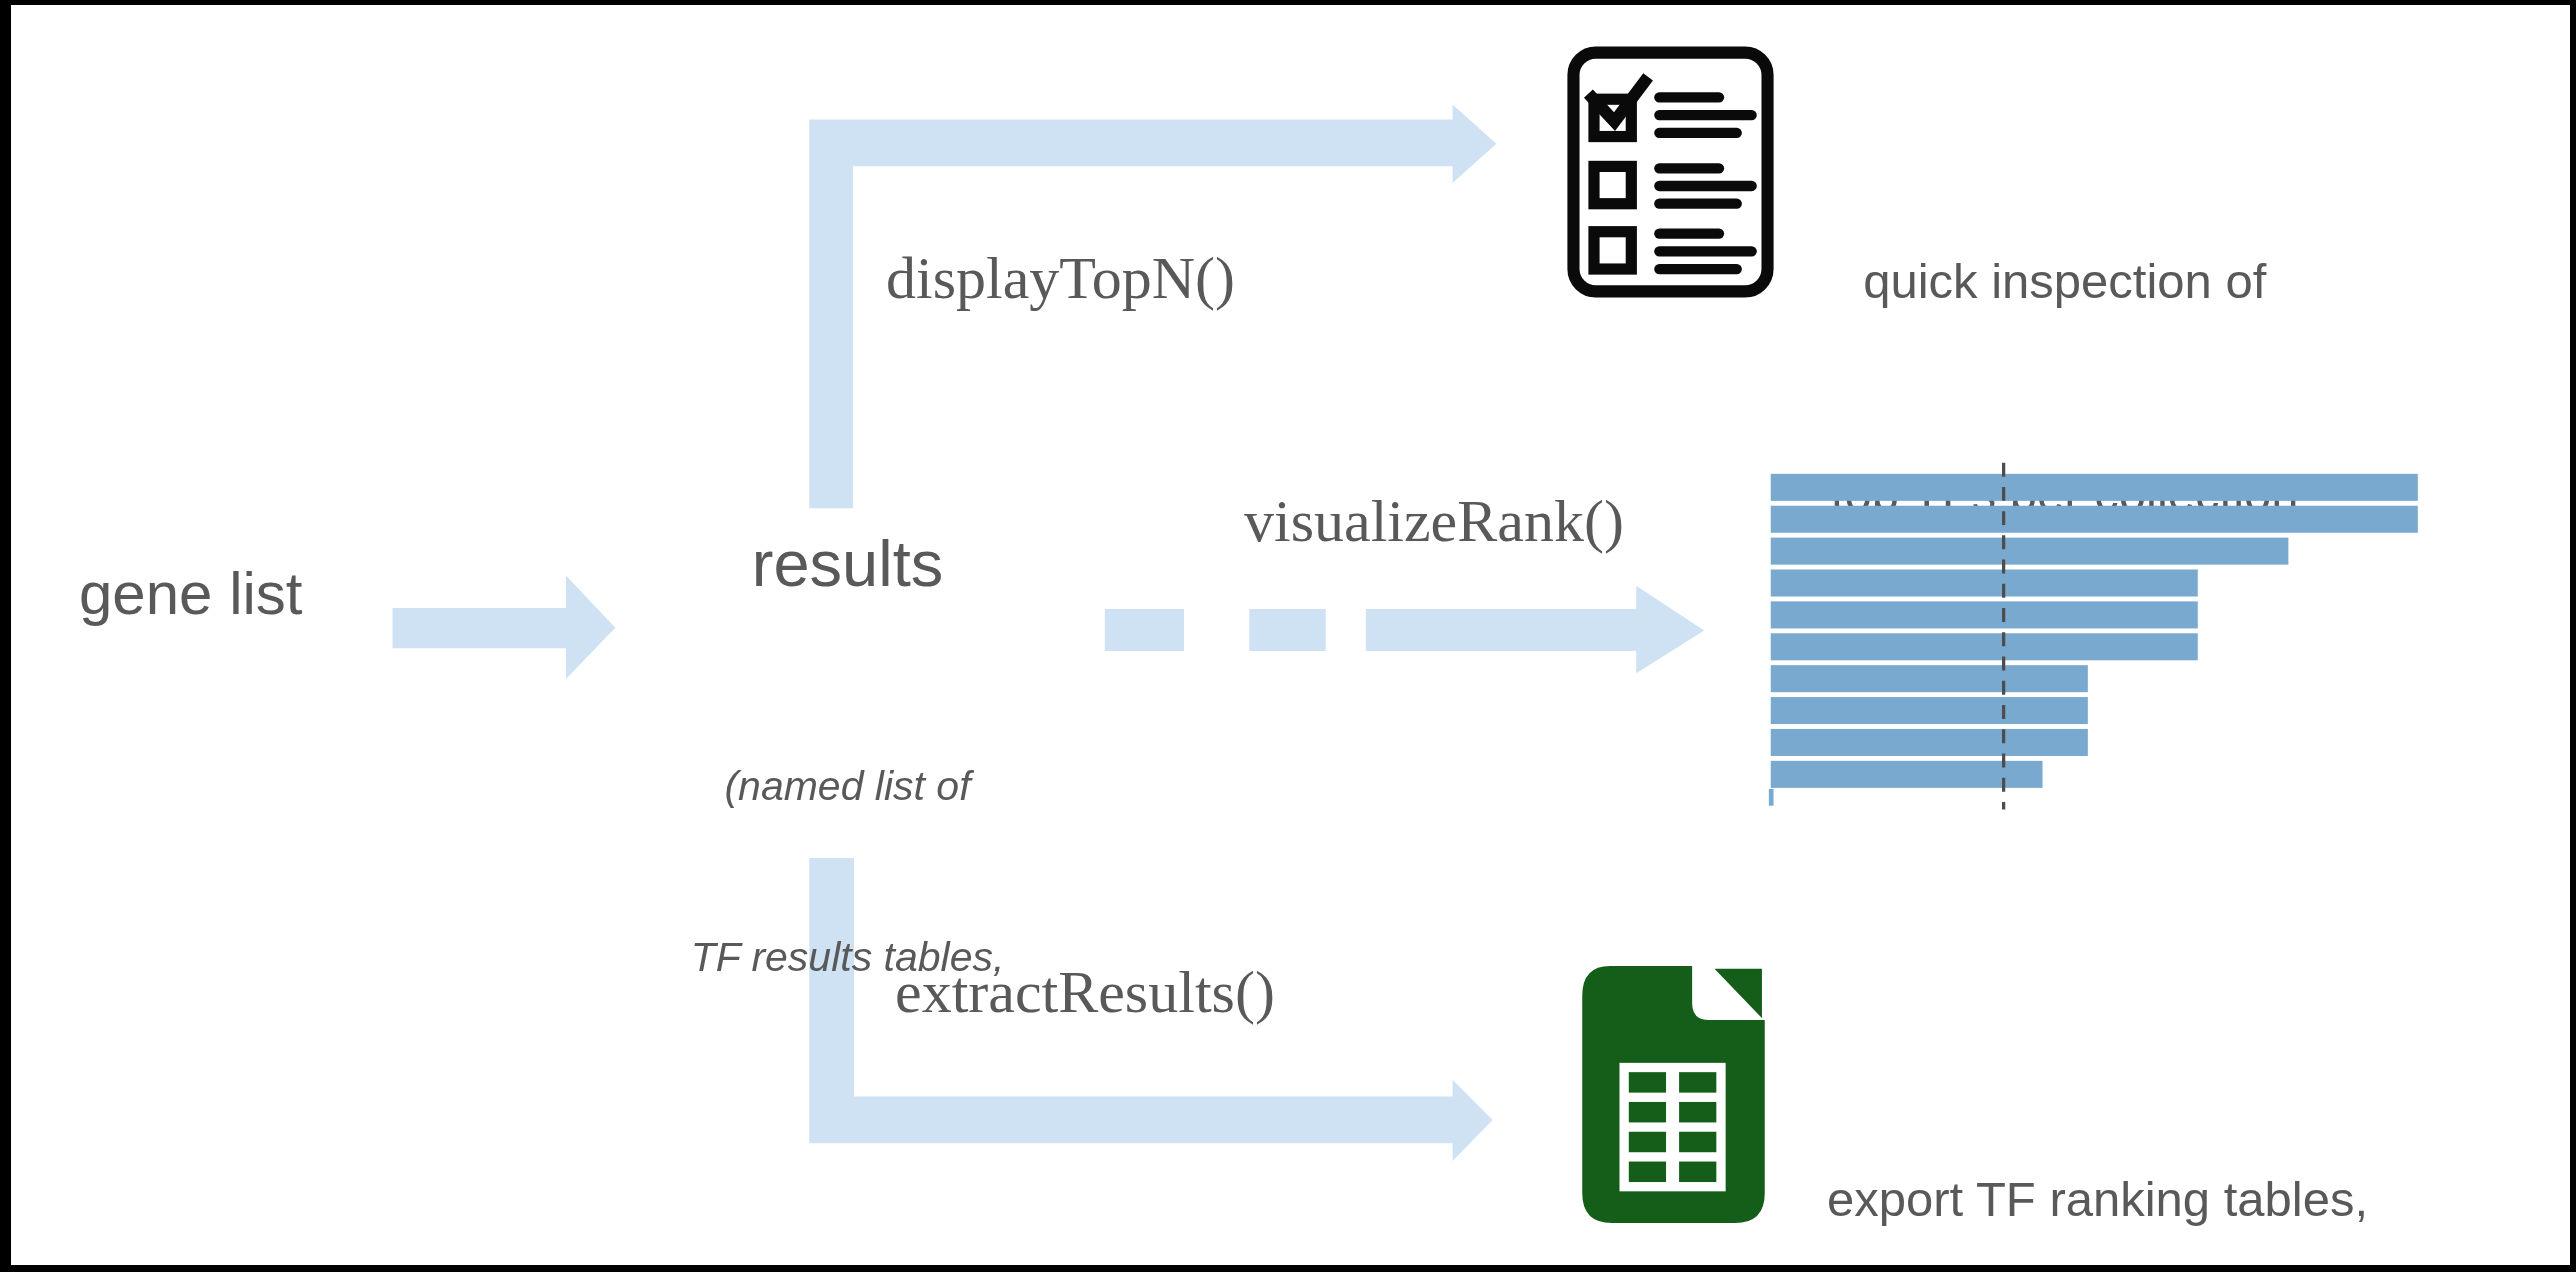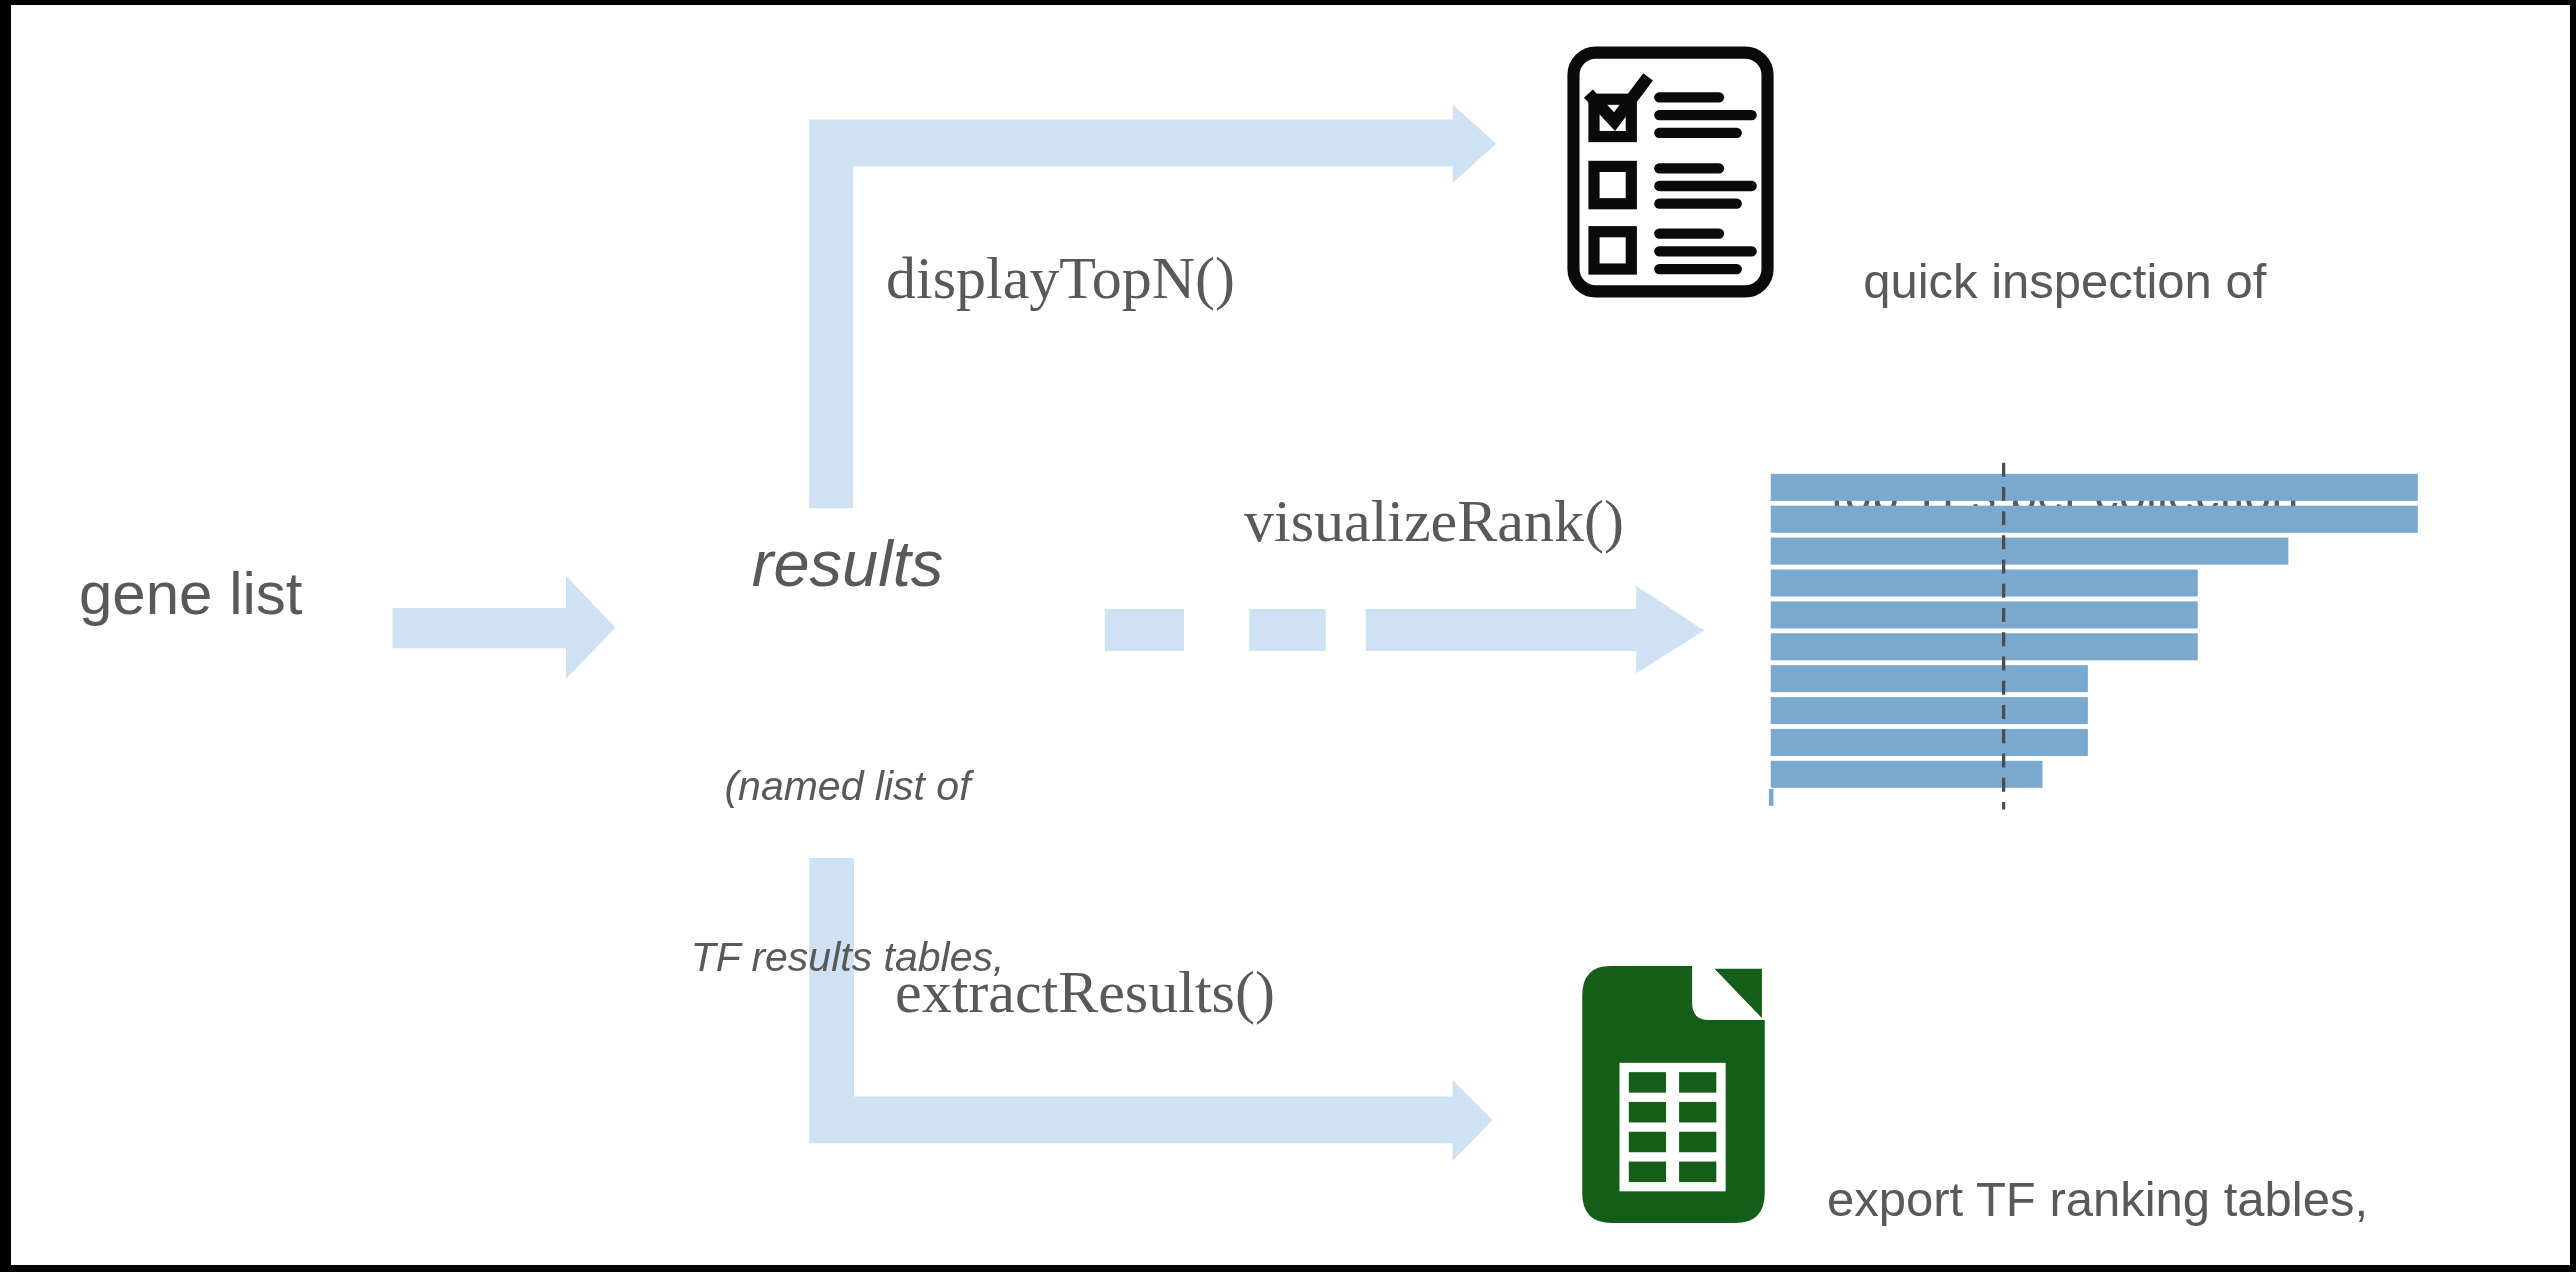--- a/index.html
+++ b/index.html
@@ -29,21 +29,21 @@
     color:var(--text-gray);
     white-space:pre;
   }
   .fn-label{
     font-size:60px;
     text-align:left;
     font-family:Liberation Serif, serif;
   }
   .node-title{font-size:60px;}
   .results-block{text-align:center;}
-  .results-title{font-size:65px;line-height:75px;font-style:italic;}
+  .results-title{font-size:65px;line-height:75px;}
   .results-sub{font-size:41px;line-height:57px;}
   .caption{font-size:49px;line-height:71px;text-align:center;}
   svg{position:absolute;display:block;}
   .arrow{fill:var(--arrow-blue);}
   .chart-bar{fill:var(--bar-blue);}
 </style>
 </head>
 <body>
 
 <div class="page">

